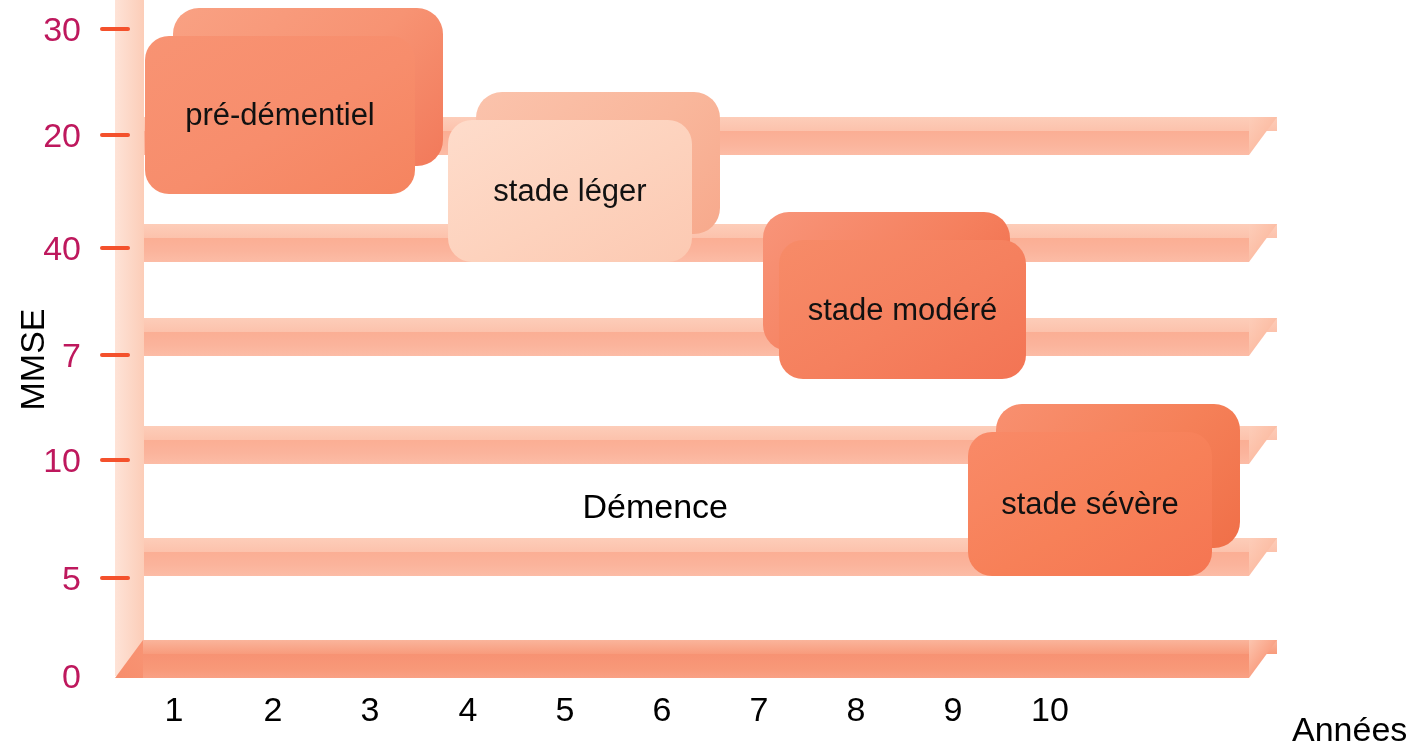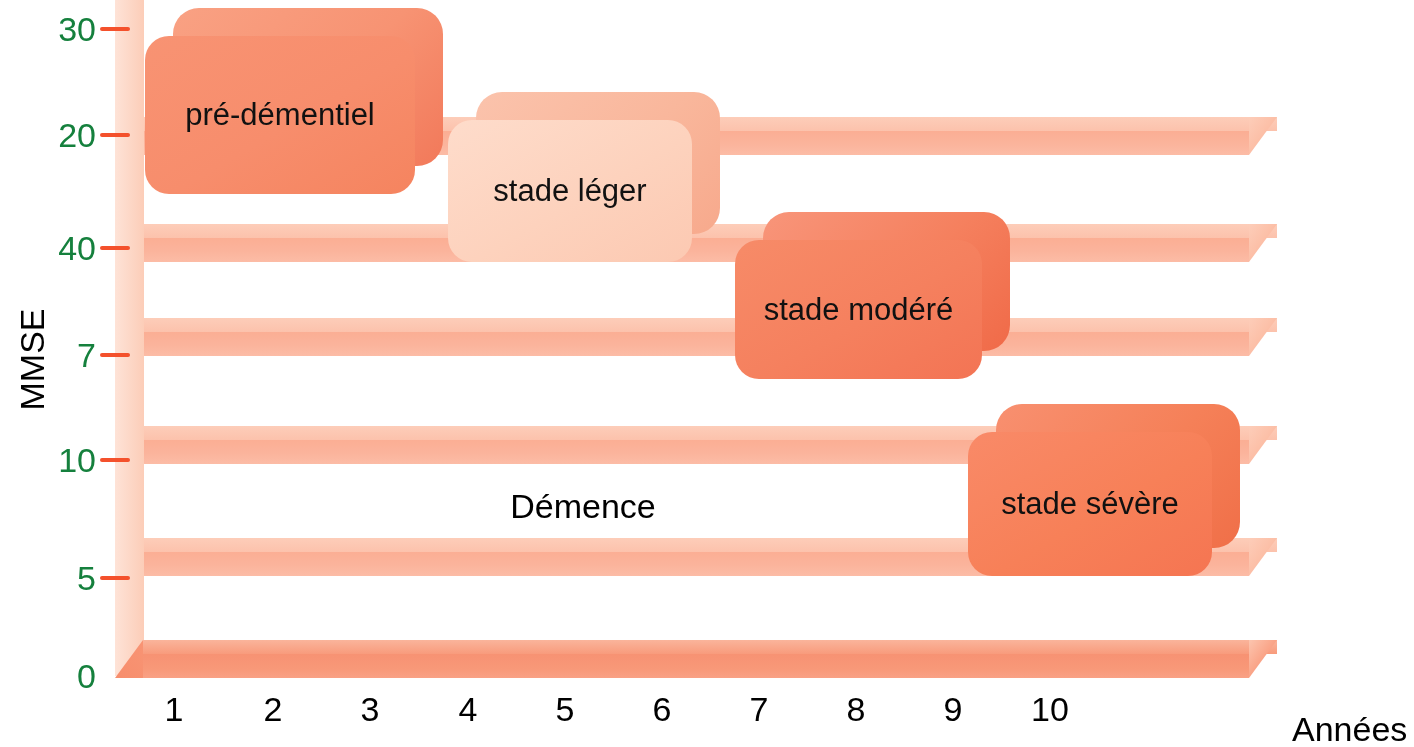--- a/index.html
+++ b/index.html
@@ -11,24 +11,24 @@
     position:relative;
     width:1414px;
     height:747px;
     background:#ffffff;
     overflow:hidden;
   }
 
   
   .ytick{
     position:absolute;
-    right:0;
+    right:15px;
     text-align:center;
     font-size:34px;
-    color:#15803d;
+    color:#be185d;
     line-height:1;
     white-space:nowrap;
   }
   #ytick-col{
     position:absolute;
     left:0;
     top:0;
     width:96px;
     height:747px;
   }
@@ -167,21 +167,21 @@
     white-space:nowrap;
     padding:0 6px;
   }
 
   
   #demence{
     position:absolute;
     left:438px;
     top:487px;
     width:290px;
-    text-align:center;
+    text-align:right;
     font-size:34px;
     color:#000;
     white-space:nowrap;
   }
 </style>
 </head>
 <body>
 
 <div id="stage">
 
@@ -243,21 +243,21 @@
     <div class="top3d" style="width:244px;height:142px;background:linear-gradient(135deg,#FBC3AC 0%,#F9B79C 55%,#F7A98C 100%);"></div>
     <div class="front" style="top:28px;width:244px;height:142px;background:linear-gradient(150deg,#FEDCCB 0%,#FDD2BD 55%,#FCC9B2 100%);">
       <div class="lbl">
         <span>stade léger</span>
       </div>
     </div>
   </div>
 
   <div class="stagebox" style="left:735px; top:212px; width:275px; height:167px;">
     <div class="top3d" style="width:247px;height:139px;background:linear-gradient(135deg,#F8957A 0%,#F5805E 55%,#F06A48 100%);"></div>
-    <div class="front" style="top:28px;width:247px;height:139px;background:linear-gradient(150deg,#F78B68 0%,#F5805E 55%,#F37454 100%);">
+    <div class="front" style="top:28px;width:247px;height:139px;background:linear-gradient(150deg,#F78B68 0%,#F5805E 55%,#F37454 100%);margin-left:44px;">
       <div class="lbl">
         <span>stade modéré</span>
       </div>
     </div>
   </div>
 
   <div class="stagebox" style="left:968px; top:404px; width:272px; height:172px;">
     <div class="top3d" style="width:244px;height:144px;background:linear-gradient(135deg,#F89070 0%,#F58058 55%,#F06F48 100%);"></div>
     <div class="front" style="top:28px;width:244px;height:144px;background:linear-gradient(150deg,#F98A68 0%,#F78058 55%,#F57552 100%);">
       <div class="lbl">

